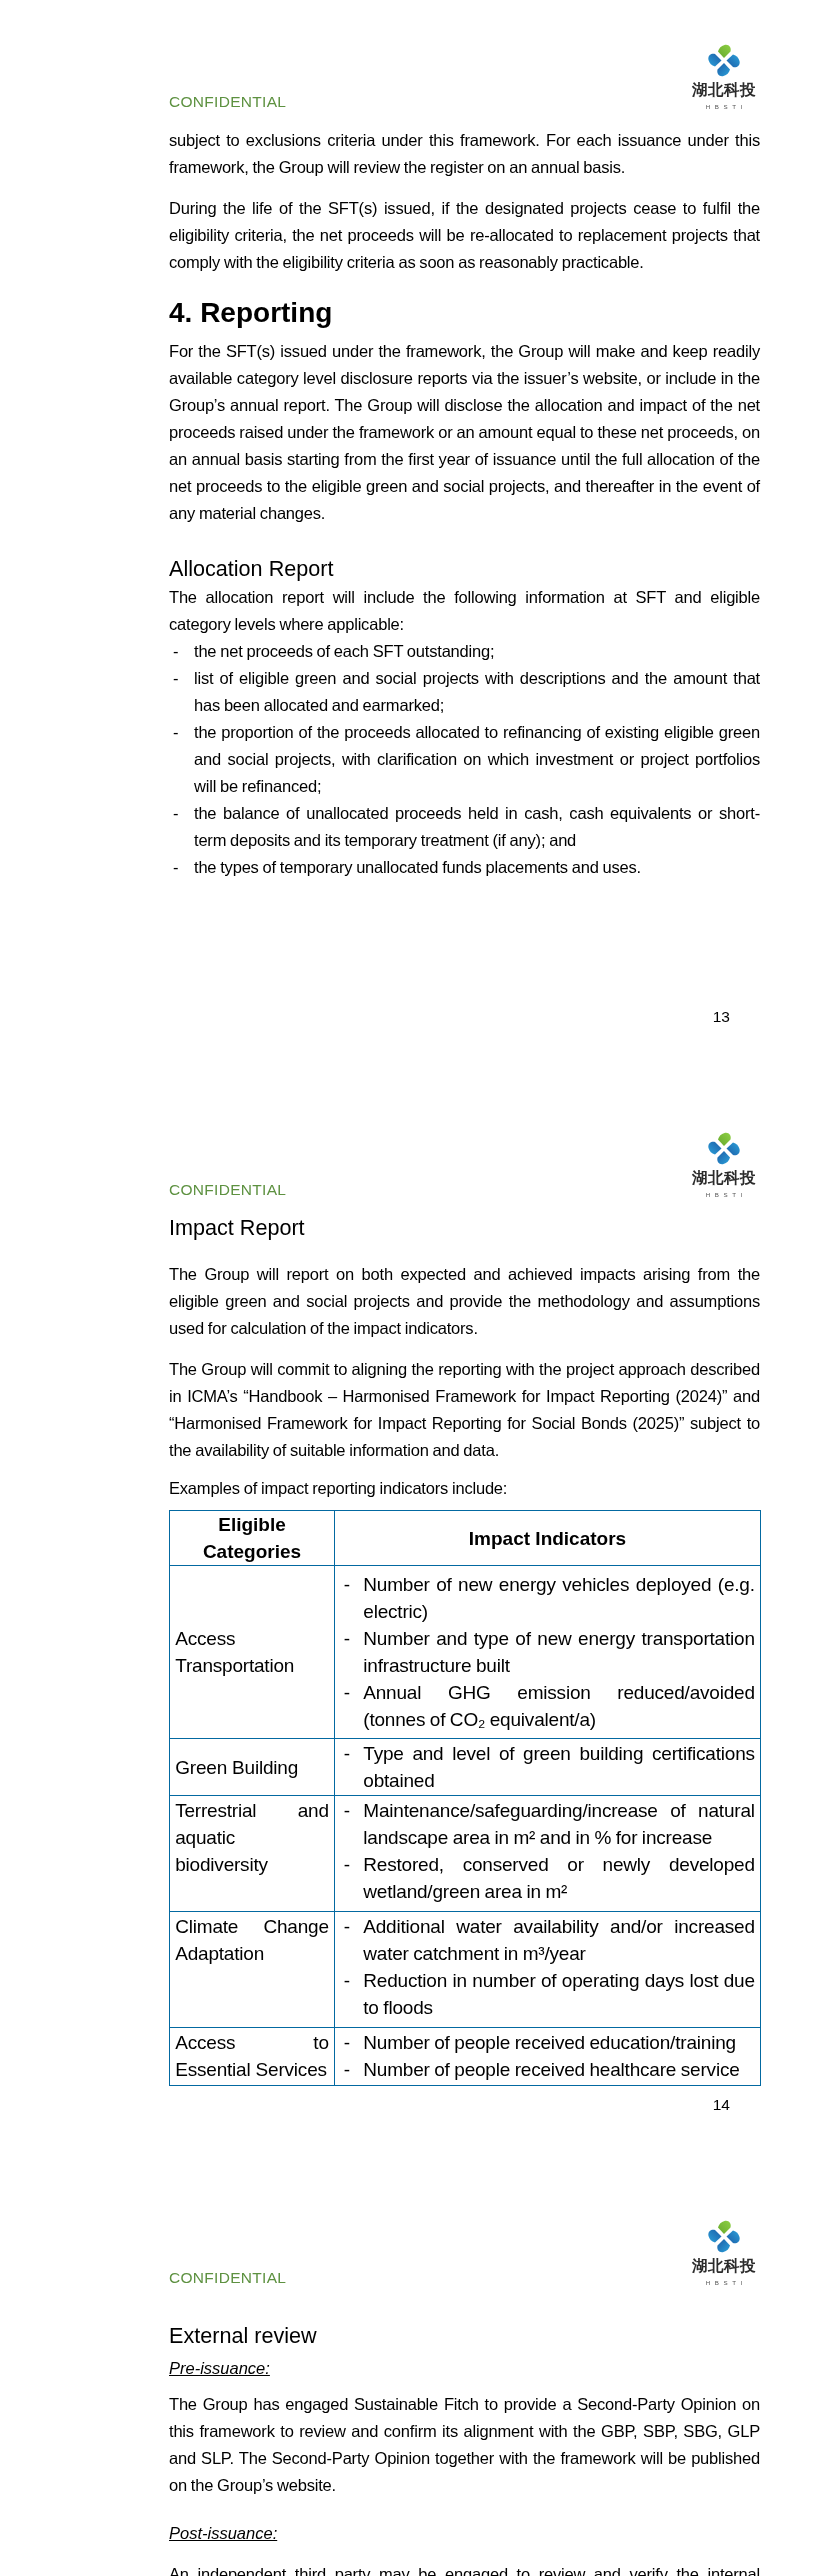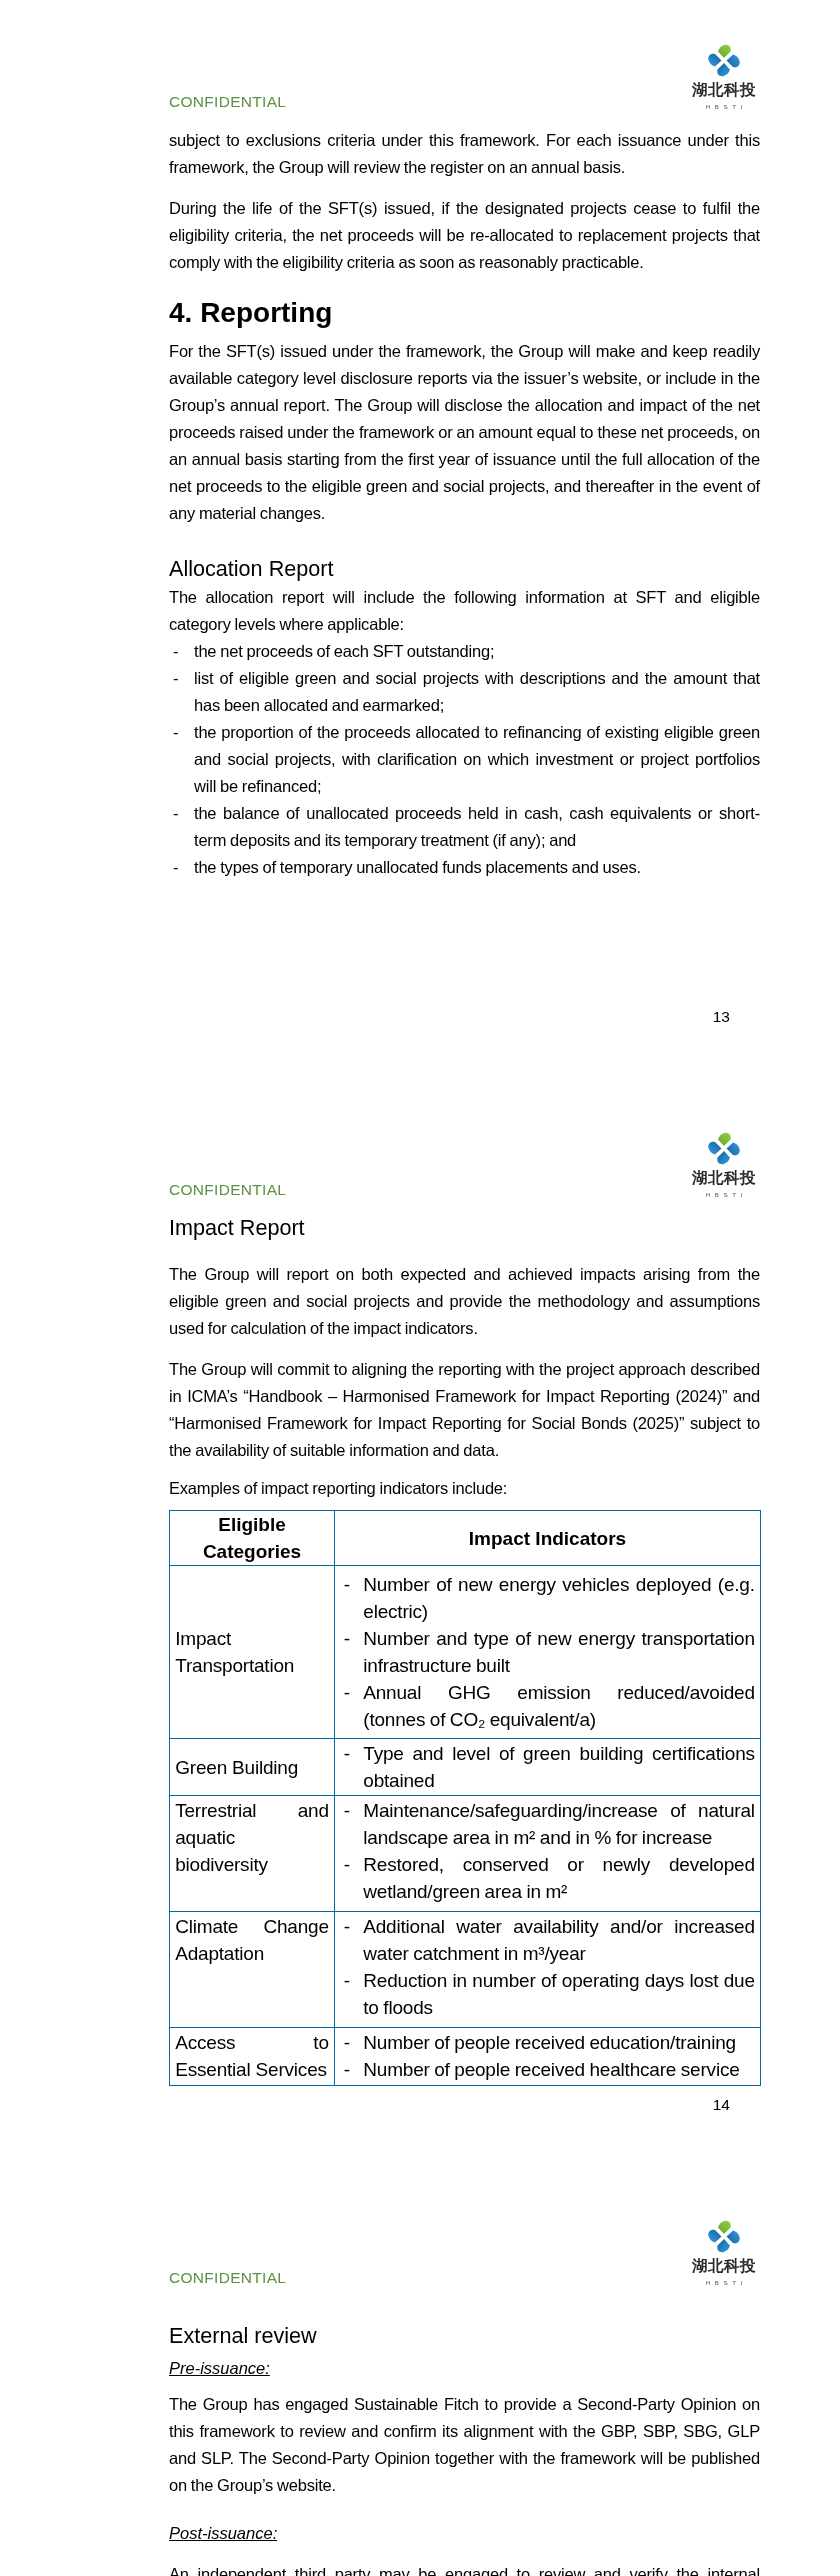--- a/index.html
+++ b/index.html
@@ -114,21 +114,21 @@
         <col class="c2">
       </colgroup>
     <thead>
       <tr>
         <th>Eligible Categories</th>
         <th>Impact Indicators</th>
       </tr>
     </thead>
     <tbody>
       <tr class="rmid h1r">
-        <td class="cat">Impact Transportation</td>
+        <td class="cat">Access Transportation</td>
         <td class="ind">
           <div class="ti"><span class="dash">-</span><span>Number of new energy vehicles deployed (e.g. electric)</span></div>
           <div class="ti"><span class="dash">-</span><span>Number and type of new energy transportation infrastructure built</span></div>
           <div class="ti"><span class="dash">-</span><span>Annual GHG emission reduced/avoided (tonnes of CO₂ equivalent/a)</span></div>
         </td>
       </tr>
       <tr class="rmid h2r">
         <td class="cat">Green Building</td>
         <td class="ind">
           <div class="ti"><span class="dash">-</span><span>Type and level of green building certifications obtained</span></div>

